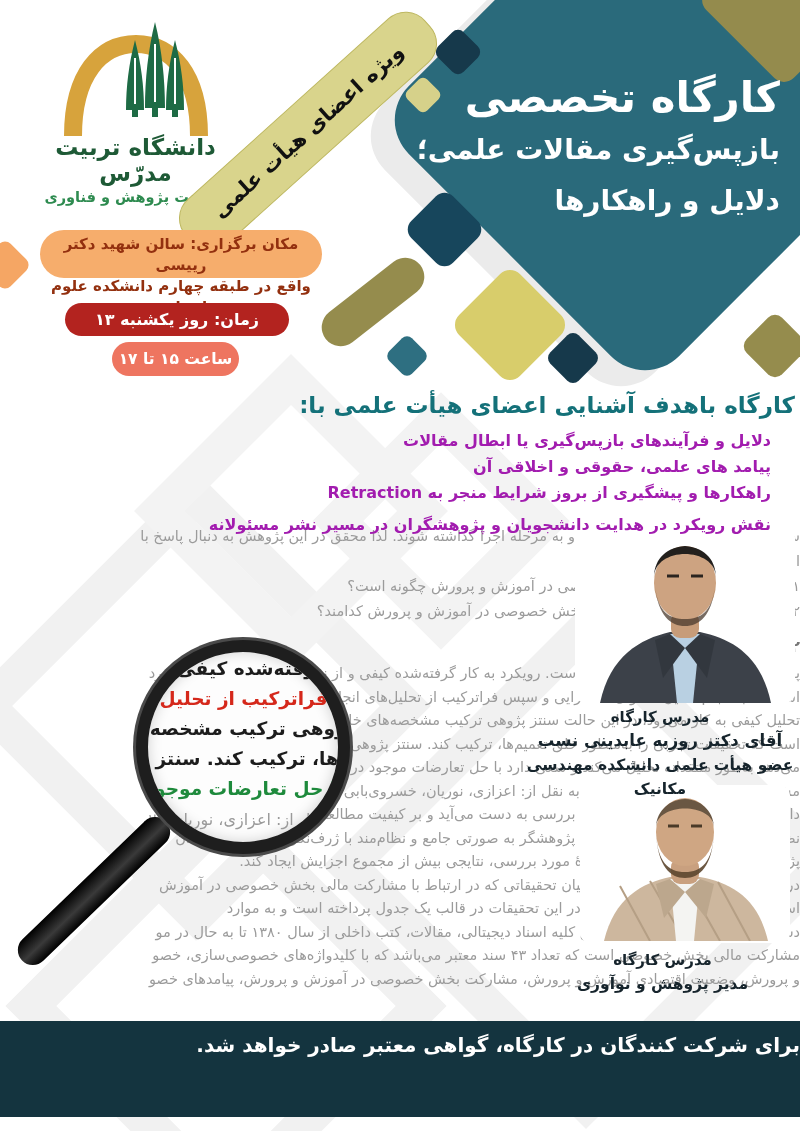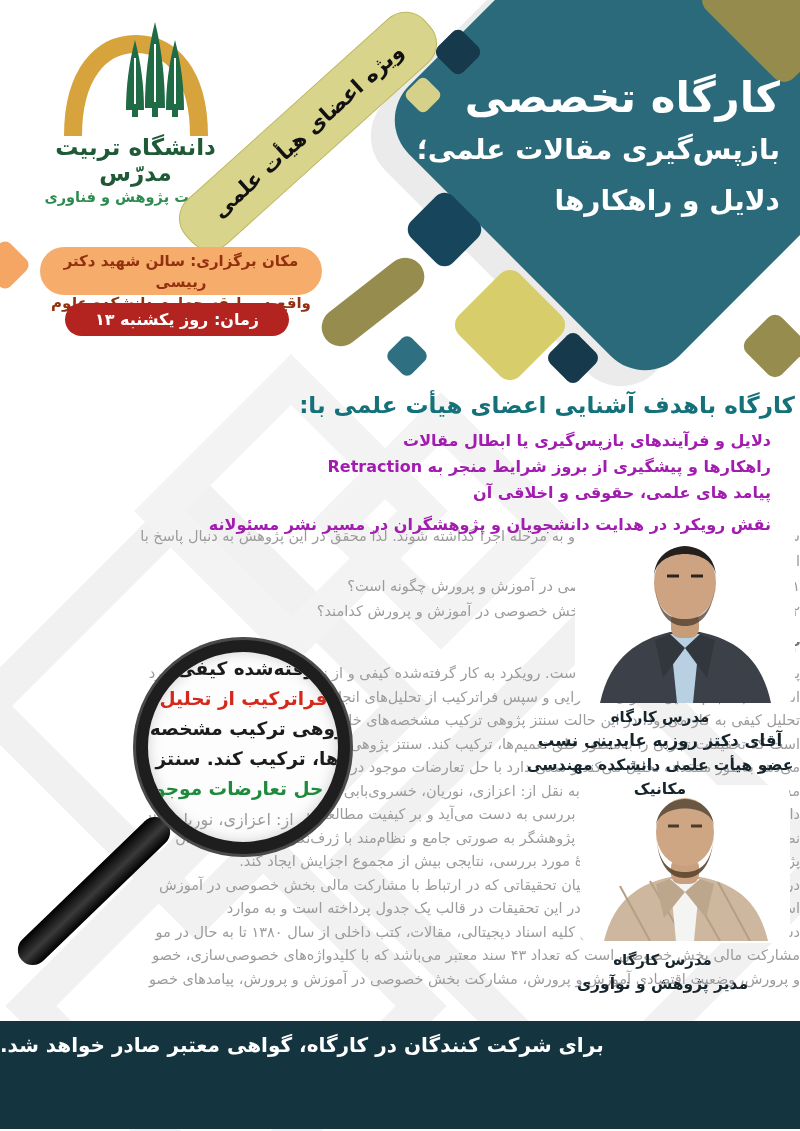--- a/index.html
+++ b/index.html
@@ -41,21 +41,21 @@
   .ribbon span{font-size:21px;font-weight:bold;color:#111;}
 
   
   .title{left:410px;top:72px;width:370px;text-align:right;color:#fff;z-index:7;}
   .title .t1{font-size:42px;font-weight:bold;line-height:52px;}
   .title .t2{font-size:28px;font-weight:bold;line-height:52px;}
   .title .t3{font-size:28px;font-weight:bold;line-height:50px;}
 
   
   .pill{position:absolute;z-index:8;text-align:center;}
-  .pill-loc{left:40px;top:247px;width:282px;height:48px;border-radius:24px;background:#F6AD6C;
+  .pill-loc{left:40px;top:230px;width:282px;height:48px;border-radius:24px;background:#F6AD6C;
             color:#93300F;font-size:15px;font-weight:bold;line-height:21px;padding-top:4px;box-sizing:border-box;}
   .pill-date{left:65px;top:303px;width:224px;height:33px;border-radius:17px;background:#B3231F;
              color:#fff;font-size:16px;font-weight:bold;line-height:33px;}
   .pill-time{left:112px;top:342px;width:127px;height:34px;border-radius:17px;background:#EE7560;
              color:#fff;font-size:15.5px;font-weight:bold;line-height:34px;}
 
   
   .goals{right:5px;top:392px;width:600px;text-align:right;z-index:7;}
   .goals-h{font-size:23px;font-weight:bold;color:#147179;margin-bottom:10px;}
   .goal{font-size:16px;font-weight:bold;color:#a21caf;line-height:26px;padding-left:0;padding-right:24px;}
@@ -85,21 +85,21 @@
         box-shadow:0 0 0 3px #4a4a4a, inset 0 0 14px rgba(0,0,0,.18);}
   .lens-inner{position:absolute;top:2px;right:-48px;width:310px;direction:rtl;text-align:right;
               font-weight:bold;font-size:18.5px;line-height:30px;color:#1C1C1C;white-space:nowrap;}
   .lens-inner .red{color:#D5281B;}
   .lens-inner .green{color:#1E8A3C;}
   .lens-inner .gray{color:#9a9a9a;font-weight:normal;font-size:16px;}
   .handle{left:-6px;top:876px;width:200px;height:30px;border-radius:15px;z-index:9;
           background:linear-gradient(180deg,#000 0%,#3a3a3a 55%,#000 100%);transform:rotate(-44deg);}
 
   
-  .footer{left:0;top:1021px;width:800px;height:108px;background:#14343F;z-index:10;text-align:left;}
+  .footer{left:0;top:1021px;width:800px;height:96px;background:#14343F;z-index:10;text-align:right;}
   .footer p{margin:12px 0 0 0;color:#fff;font-size:20px;font-weight:bold;}
 </style>
 </head>
 <body>
 
 <div class="page">
 
   <div class="wm wm1"></div>
   <div class="wm wm2"></div>
   <div class="wm wm3"></div>
@@ -167,26 +167,27 @@
     <div class="t1">کارگاه تخصصی</div>
     <div class="t2">بازپس‌گیری مقالات علمی؛</div>
     <div class="t3">دلایل و راهکارها</div>
   </div>
 
   <div class="pill pill-loc">
     <div>مکان برگزاری: سالن شهید دکتر رییسی</div>
     <div>واقع در طبقه چهارم دانشکده علوم انسانی</div>
   </div>
   <div class="pill pill-date">زمان: روز یکشنبه ۱۳ مهرماه ۱۴۰۴</div>
+  <div class="pill pill-time">ساعت ۱۵ تا ۱۷</div>
 
   <div class="abs goals">
     <div class="goals-h">کارگاه باهدف آشنایی اعضای هیأت علمی با:</div>
     <div class="goal">دلایل و فرآیندهای بازپس‌گیری یا ابطال مقالات</div>
+    <div class="goal">پیامد های علمی، حقوقی و اخلاقی آن</div>
     <div class="goal">راهکارها و پیشگیری از بروز شرایط منجر به Retraction</div>
-    <div class="goal">پیامد های علمی، حقوقی و اخلاقی آن</div>
     <div class="goal last">نقش رویکرد در هدایت دانشجویان و پژوهشگران در مسیر نشر مسئولانه</div>
   </div>
 
   <div class="abs mask1"></div>
   <svg class="abs ph" style="left:585px;top:528px;" width="200" height="175" viewBox="0 0 200 175">
     <path d="M15,175 C25,128 55,111 85,104 L115,104 C148,111 176,128 186,175 Z" fill="#3C4149"></path>
     <path d="M85,106 L115,106 L108,175 L92,175 Z" fill="#B9D0E2"></path>
     <path d="M85,106 L100,120 L78,150 L70,112 Z" fill="#32373E"></path>
     <path d="M115,106 L100,120 L122,150 L130,112 Z" fill="#32373E"></path>
     <rect x="86" y="84" width="28" height="26" rx="9" fill="#C79C79"></rect>

